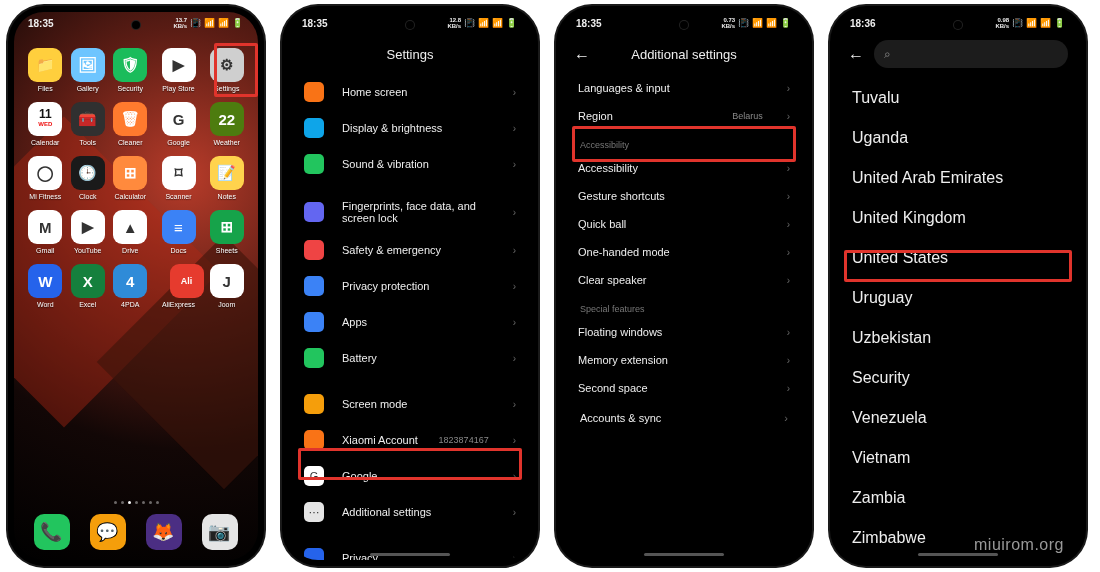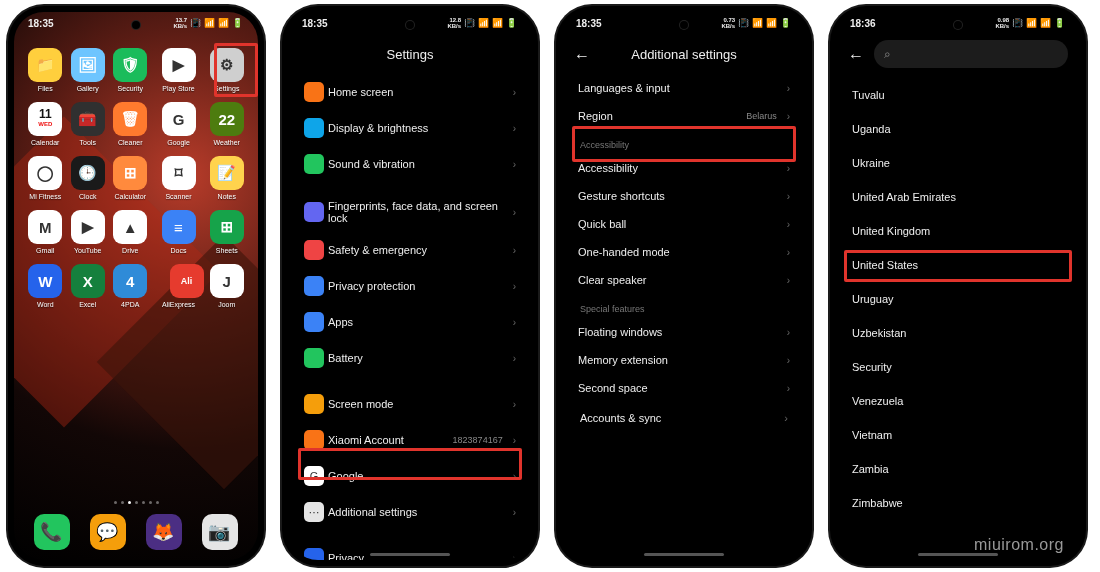--- a/index.html
+++ b/index.html
@@ -134,21 +134,21 @@
   }
   .nav-header .back {
     position:absolute; left:12px; top:50%; transform:translateY(-50%);
     font-size:16px;
   }
   .settings-list { padding: 0 4px; }
   .s-row {
     display:flex;
     align-items:center;
     padding: 8px 12px;
-    gap:4px;
+    gap:18px;
     position:relative;
   }
   .s-row .s-icon {
     width:20px; height:20px;
     border-radius:5px;
     flex-shrink:0;
     display:flex; align-items:center; justify-content:center;
     font-size:11px;
     color:#fff;
   }
@@ -171,21 +171,21 @@
     border-radius:16px;
     height:28px;
     display:flex;
     align-items:center;
     padding:0 10px;
     color:#888;
     font-size:12px;
   }
   .region-row {
     padding: 11px 16px;
-    font-size:11px;
+    font-size:16px;
     color:#eee;
   }
 
   .watermark {
     position:absolute;
     bottom:18px; right:36px;
     color:#999;
     font-size:16px;
     letter-spacing:0.5px;
     z-index:20;
@@ -523,21 +523,20 @@
     </div>
     <div class="search-bar">
       <span class="back" style="font-size:16px;">←</span>
       <div class="search-input">
         <span>⌕</span>
       </div>
     </div>
     <div id="regions">
         <div class="region-row">Tuvalu</div>
         <div class="region-row">Uganda</div>
-        <div class="region-row">Ukraine</div>
         <div class="region-row">United Arab Emirates</div>
         <div class="region-row">United Kingdom</div>
         <div class="region-row">United States</div>
         <div class="region-row">Uruguay</div>
         <div class="region-row">Uzbekistan</div>
         <div class="region-row">Security</div>
         <div class="region-row">Venezuela</div>
         <div class="region-row">Vietnam</div>
         <div class="region-row">Zambia</div>
         <div class="region-row">Zimbabwe</div>

